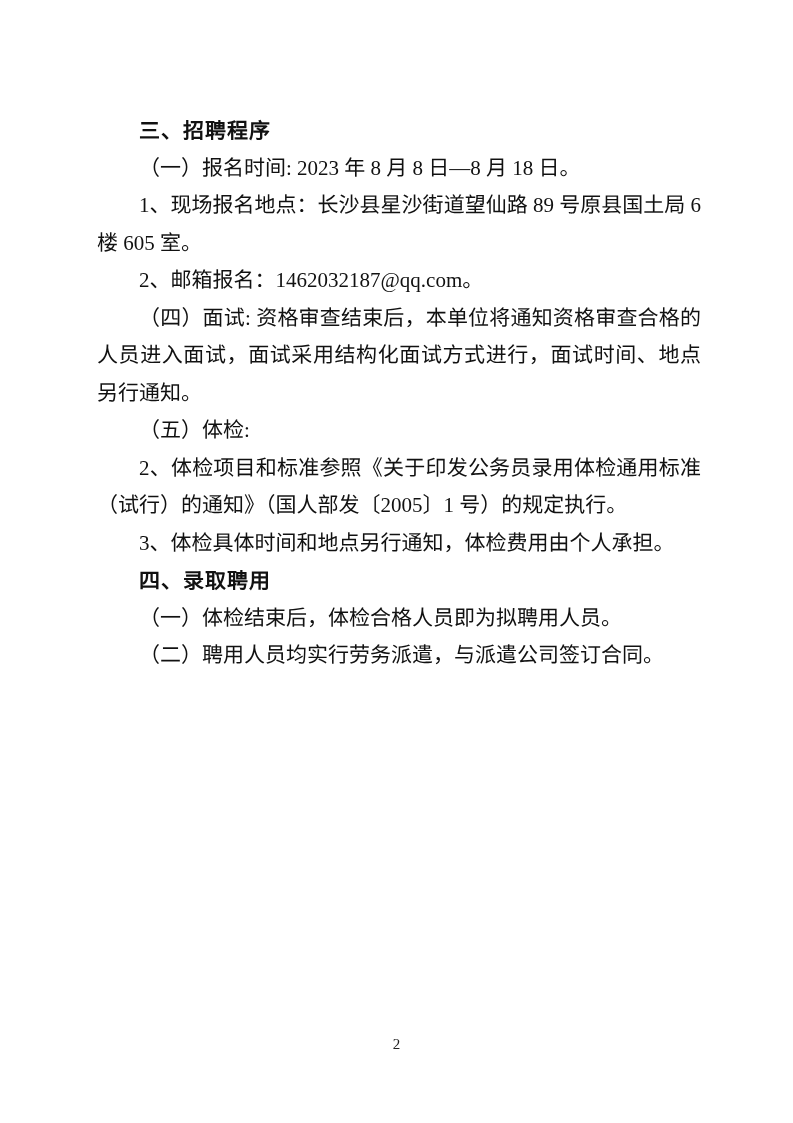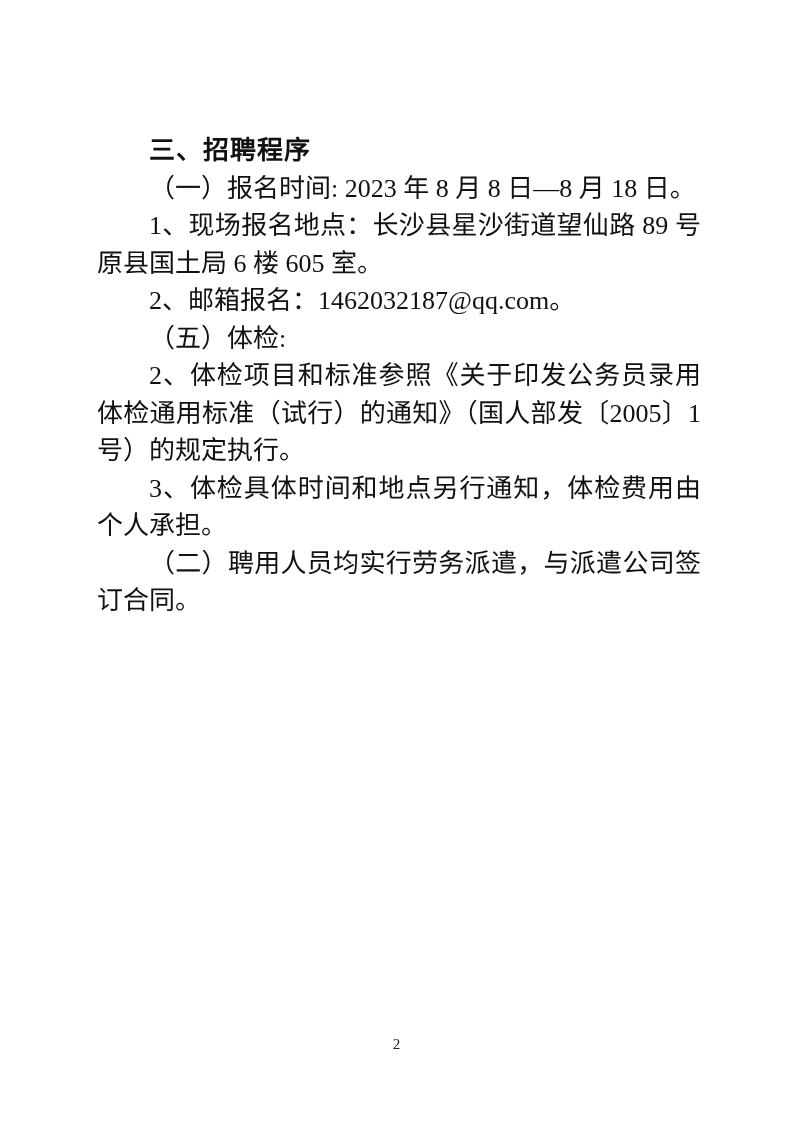--- a/index.html
+++ b/index.html
@@ -12,24 +12,24 @@
     width: 793px;
     height: 1123px;
     background: #ffffff;
     color: #111111;
     font-family: "Liberation Serif", "DejaVu Serif", serif;
     overflow: hidden;
     box-sizing: border-box;
   }
   .content {
     position: absolute;
-    top: 132px;
+    top: 112px;
     left: 97px;
     width: 604px;
-    font-size: 26px;
+    font-size: 21px;
     line-height: 37.5px;
     text-align: justify;
   }
   p.para {
     margin: 0;
     padding: 0;
     text-indent: 2em;
   }
   p.para b {
     font-weight: 400;
@@ -70,35 +70,44 @@
 
     <p class="para">
       <span>1、现场报名地点：长沙县星沙街道望仙路 89 号原县国土局 6 楼 605 室。</span>
     </p>
 
     <p class="para">
       <span>2、邮箱报名：1462032187@qq.com。</span>
     </p>
 
 
+    <p class="para">
+      <b>（四）面试:</b><span> 资格审查结束后，本单位将通知资格审查合格的人员进入面试，面试采用结构化面试方式进行，面试时间、地点另行通知。</span>
+    </p>
 
     <p class="para">
       <b>（五）体检:</b><span></span>
     </p>
 
 
     <p class="para">
       <span>2、体检项目和标准参照《关于印发公务员录用体检通用标准（试行）的通知》（国人部发〔2005〕1 号）的规定执行。</span>
     </p>
 
     <p class="para">
       <span>3、体检具体时间和地点另行通知，体检费用由个人承担。</span>
     </p>
 
+    <p class="heading">
+      <span>四、录取聘用</span>
+    </p>
 
+    <p class="para">
+      <span>（一）体检结束后，体检合格人员即为拟聘用人员。</span>
+    </p>
 
     <p class="para">
       <span>（二）聘用人员均实行劳务派遣，与派遣公司签订合同。</span>
     </p>
 
   </div>
 
   <div class="page-number">2</div>
 </div>
 

